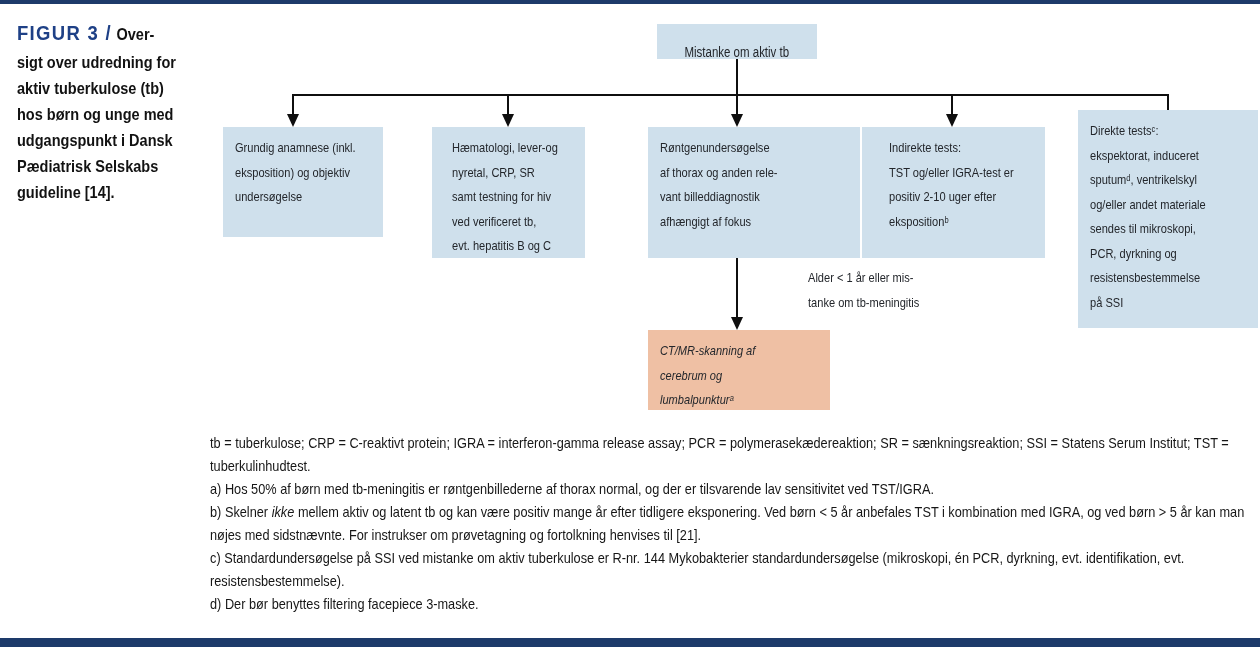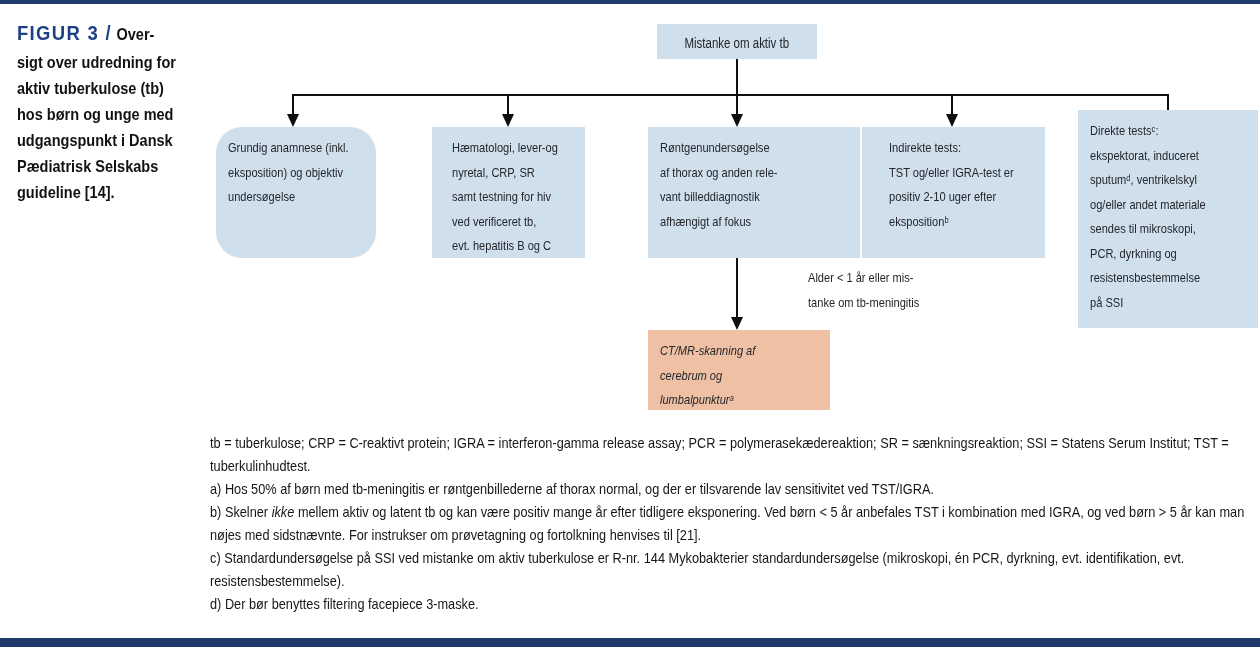--- a/index.html
+++ b/index.html
@@ -25,21 +25,21 @@
     letter-spacing:1.5px; margin-right:5px;
   }
 
   
   .node { position:absolute; background:var(--color-box_blue,#cfe0ec); padding:9px 12px; box-sizing:border-box; }
   .node.orange { background:var(--color-box_orange,#efc0a4);font-style:italic; }
   .bl {
     white-space:nowrap; font-size:13.5px; line-height:24.5px; color:#23262b;
     transform:scaleX(0.82); transform-origin:0 50%;
   }
-  .node.root { display:flex; align-items:flex-end; justify-content:center; padding:4px; }
+  .node.root { display:flex; align-items:flex-start; justify-content:center; padding:16px; }
   .node.root .bl { transform-origin:50% 50%; font-size:14px; }
 
   
   .hline, .vline { position:absolute; background:#0f0f0f; }
   .arrowhead {
     position:absolute; width:0; height:0;
     border-left:6.5px solid transparent; border-right:6.5px solid transparent;
     border-top:13px solid #0f0f0f;
   }
 
@@ -89,21 +89,21 @@
 
     <div class="vline" style="left:736px;top:94px;width:2px;height:23px;"></div>
     <div class="arrowhead" style="left:730.5px;top:114px;"></div>
 
     <div class="vline" style="left:951px;top:94px;width:2px;height:23px;"></div>
     <div class="arrowhead" style="left:945.5px;top:114px;"></div>
 
     <div class="vline" style="left:1167px;top:94px;width:2px;height:23px;"></div>
     <div class="arrowhead" style="left:1161.5px;top:114px;"></div>
 
-    <div class="node" style="left:216px;top:127px;width:160px;height:131px;border-radius:26px;">
+    <div class="node" style="left:223px;top:127px;width:160px;height:110px;">
       <div class="bl">Grundig anamnese (inkl.</div>
       <div class="bl">eksposition) og objektiv</div>
       <div class="bl">undersøgelse</div>
     </div>
 
     <div class="node" style="left:432px;top:127px;width:153px;height:131px;padding-left:20px;">
       <div class="bl">Hæmatologi, lever-og</div>
       <div class="bl">nyretal, CRP, SR</div>
       <div class="bl">samt testning for hiv</div>
       <div class="bl">ved verificeret tb,</div>

